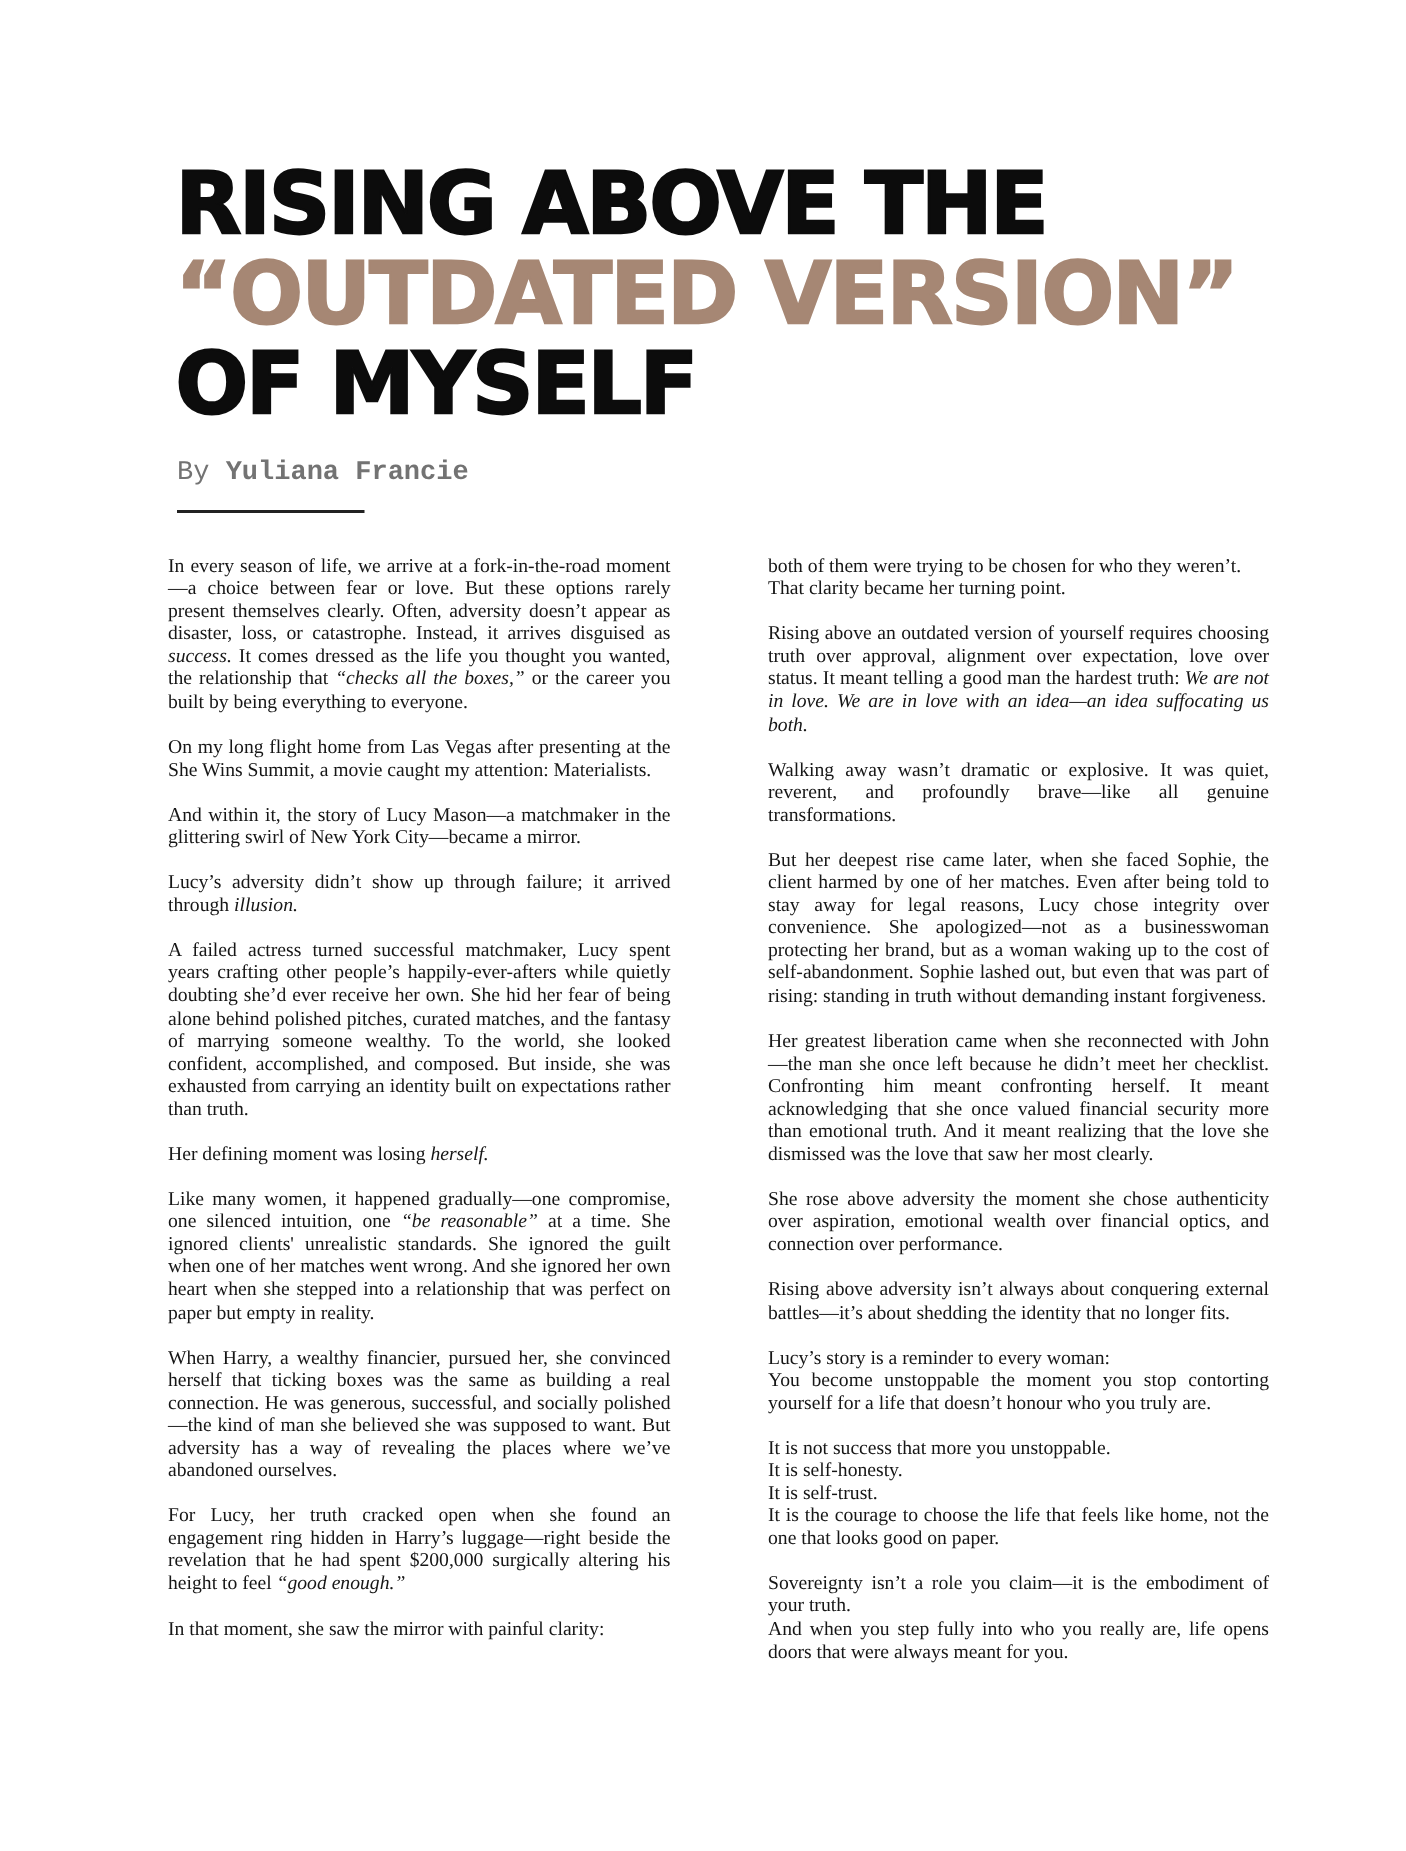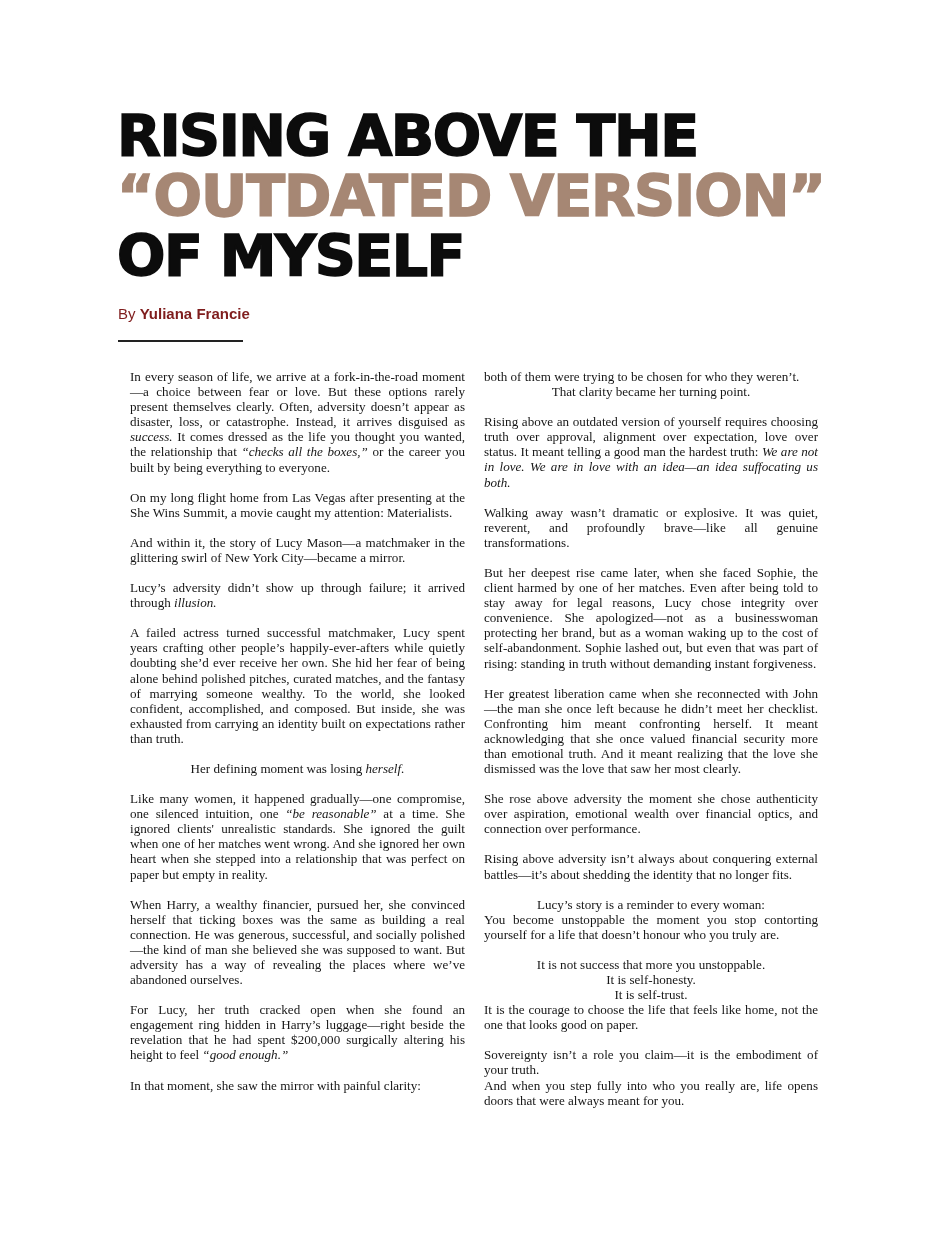--- a/index.html
+++ b/index.html
@@ -38,23 +38,23 @@
     .title .line { display: block; }
     .title .accent {
       color: #a68774;
       -webkit-text-stroke: 1.6px #a68774;
       letter-spacing: -1px;
     }
     .byline {
       position: absolute;
       left: 118px;
       top: 305px;
-      font-family: Liberation Sans, sans-serif;
-      font-size: 15px;
-      color: #7f1d1d;
+      font-family: Liberation Mono, monospace;
+      font-size: 18px;
+      color: #737373;
       white-space: nowrap;
     }
     .byline .author { font-weight: 700; }
     .rule {
       position: absolute;
       left: 118px;
       top: 340px;
       width: 125px;
       height: 1.5px;
       background: #222;
@@ -62,27 +62,27 @@
     .col {
       position: absolute;
       top: 369px;
       width: 335px;
       font-family: "Liberation Serif", serif;
       font-size: 13.1px;
       line-height: 15.1px;
       color: #161616;
       text-align: justify;
     }
-    .col.left { left: 130px; font-family: Liberation Serif, serif; }
-    .col.right { left: 484px; width: 334px; }
+    .col.left { left: 112px; font-family: Liberation Serif, serif; }
+    .col.right { left: 512px; width: 334px; }
     .col p {
       margin: 0 0 15px 0;
     }
     .col p .ln { display: block; text-align: justify; }
-    .col p .last { text-align: center; }
+    .col p .last { text-align: left; }
     em { font-style: italic; }
   </style>
 </head>
 <body>
 
 <div class="page">
 
   <h1 class="title">
     <span class="line">RISING ABOVE THE</span>
     <span class="line accent">“OUTDATED VERSION”</span>

